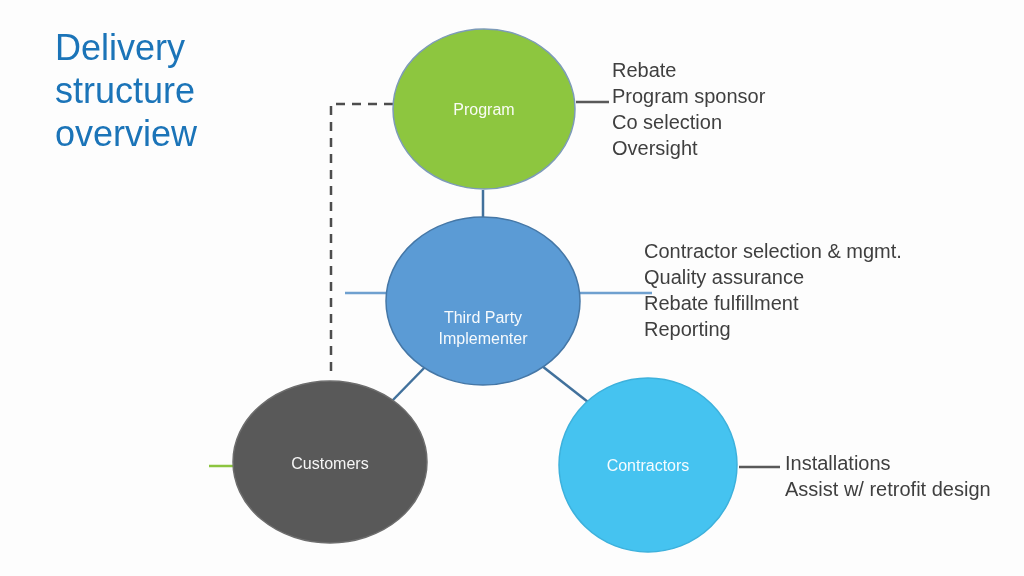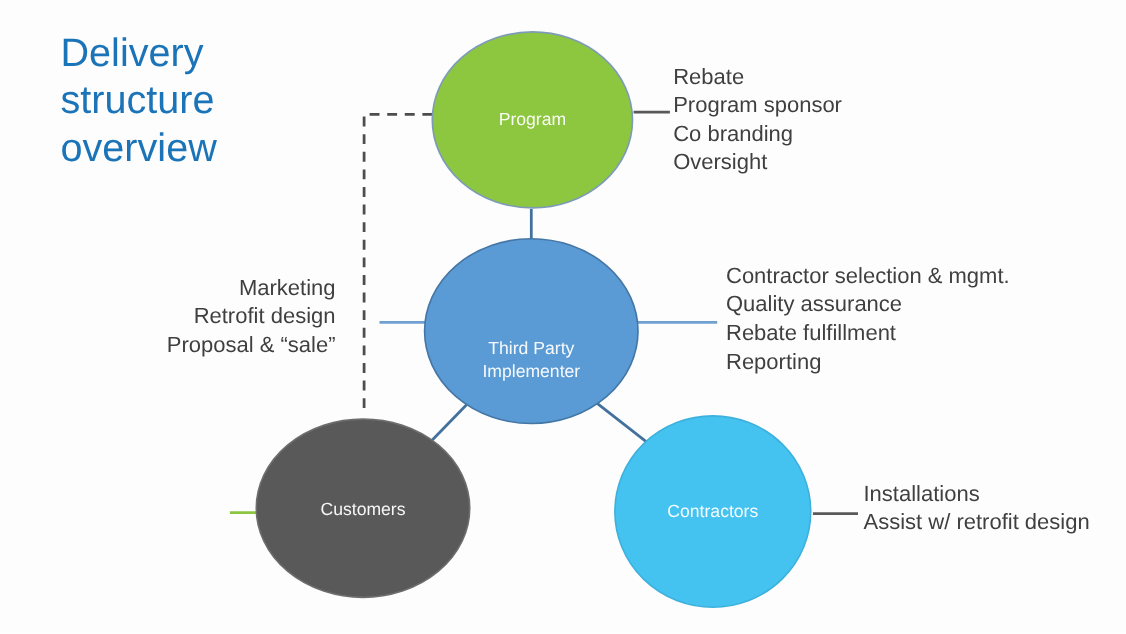--- a/index.html
+++ b/index.html
@@ -32,24 +32,24 @@
   .lbl-utility{left:404px;top:99px;width:160px;}
   .lbl-impl{left:383px;top:283px;width:200px;margin-top:24px;}
   .lbl-cust{left:240px;top:453px;width:180px;}
   .lbl-contr{left:558px;top:455px;width:180px;}
   .ann{
     position:absolute;
     font-size:20px;line-height:26px;
     white-space:pre-line;
   }
   .ann-utility{left:612px;top:57px;width:260px;text-align:left;}
-  .ann-impl-right{left:660px;top:238px;width:300px;text-align:left;}
+  .ann-impl-right{left:644px;top:238px;width:300px;text-align:left;}
   .ann-impl-left{left:110px;top:249px;width:195px;text-align:right;}
   .ann-cust{left:15px;top:427px;width:190px;text-align:right;}
-  .ann-contr{left:785px;top:436px;width:230px;text-align:left;}
+  .ann-contr{left:785px;top:450px;width:230px;text-align:left;}
 </style>
 </head>
 <body>
 
 <div class="slide" style="background: rgb(253, 253, 253);">
 
   <svg class="diagram" viewBox="0 0 1024 576" xmlns="http://www.w3.org/2000/svg">
 
     <polyline class="dash" points="393,104 331,104 331,377" stroke="#4d4d4d"></polyline>
 
@@ -74,25 +74,22 @@
 overview</div>
 
   <div class="node-label lbl-utility">Program</div>
   <div class="node-label lbl-impl">Third Party
 Implementer</div>
   <div class="node-label lbl-cust">Customers</div>
   <div class="node-label lbl-contr">Contractors</div>
 
   <div class="ann ann-utility" style="color: rgb(63, 63, 63);">Rebate
 Program sponsor
-Co branding
+Co selection
 Oversight</div>
-  <div class="ann ann-impl-left" style="color: rgb(63, 63, 63);">Marketing
-Retrofit design
-Proposal &amp; “sale”</div>
   <div class="ann ann-impl-right" style="color: rgb(63, 63, 63);">Contractor selection &amp; mgmt.
 Quality assurance
 Rebate fulfillment
 Reporting</div>
   <div class="ann ann-contr" style="color: rgb(63, 63, 63);">Installations
 Assist w/ retrofit design</div>
 
 </div>
 
 </body></html>

